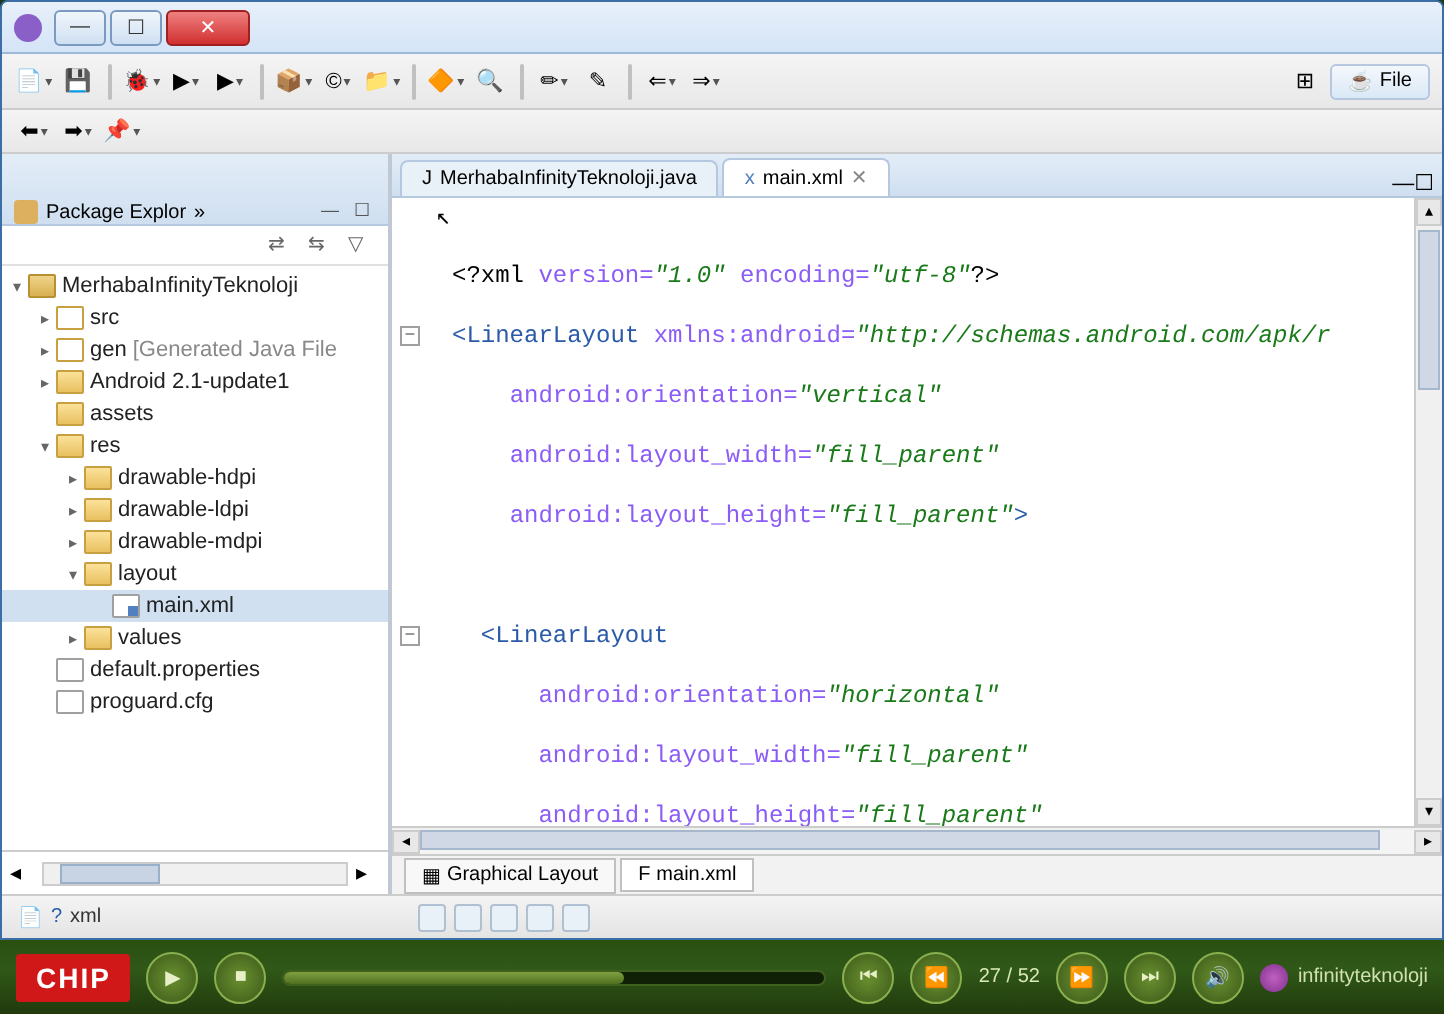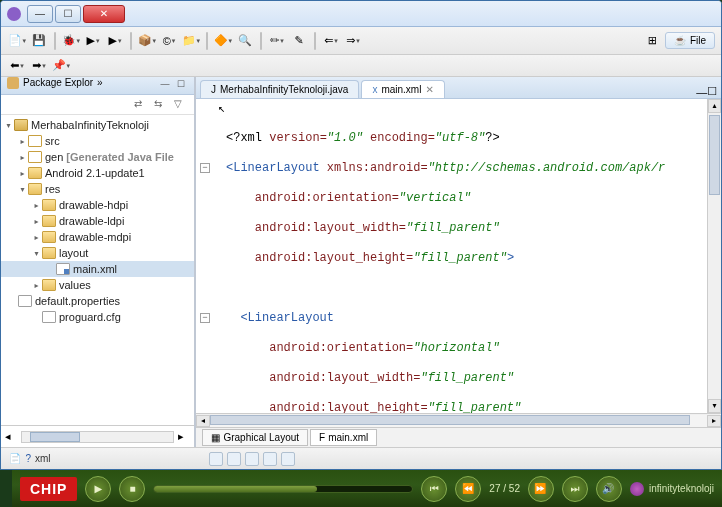--- a/index.html
+++ b/index.html
@@ -14,66 +14,66 @@
   .menubar { background: linear-gradient(#f4f4f4,#e6e6e6); height: 20px; display: flex; align-items: center; padding: 0 6px; gap: 2px; border-bottom: 1px solid #ccc; }
   .menubar span { padding: 2px 8px; color: #222; cursor: default; }
   .toolbar { background: linear-gradient(#f4f4f4,#e8e8e8); height: 28px; display: flex; align-items: center; padding: 0 6px; gap: 2px; border-bottom: 1px solid #ccc; }
   .tbtn { width: 20px; height: 20px; border: 1px solid transparent; border-radius: 2px; display: flex; align-items: center; justify-content: center; font-size: 11px; cursor: pointer; }
   .tbtn.sep { width: 1px; height: 18px; background: #c0c0c0; margin: 0 3px; cursor: default; }
   .tbtn.drop::after { content: "▾"; font-size: 7px; margin-left: 1px; color: #555; }
   .persp { margin-left: auto; display: flex; align-items: center; gap: 3px; }
   .persp .pbtn { padding: 2px 8px; border: 1px solid #b5c8df; background: linear-gradient(#f4f8fc,#dae8f6); border-radius: 3px; font-size: 10px; display: flex; align-items: center; gap: 3px; }
   .body { flex: 1; display: flex; background: #f0f0f0; overflow: hidden; }
   .side { width: 195px; background: #fff; border-right: 2px solid #c0c8d4; display: flex; flex-direction: column; }
-  .viewhdr { background: linear-gradient(#e3edf8,#cfdff0); height: 18px; display: flex; align-items: flex-start; padding: 0 6px; border-bottom: 1px solid #b5c8df; font-size: 10px; }
+  .viewhdr { background: linear-gradient(#e3edf8,#cfdff0); height: 36px; display: flex; align-items: flex-end; padding: 0 6px; border-bottom: 1px solid #b5c8df; font-size: 10px; }
   .viewhdr .vicon { width: 12px; height: 12px; margin-right: 4px; background: #ddb060; border-radius: 2px; }
   .viewhdr .spacer { flex: 1; }
   .viewhdr .vtbtn { width: 14px; height: 14px; margin-left: 2px; display: flex; align-items: center; justify-content: center; font-size: 9px; color: #555; cursor: pointer; }
   .sidetools { height: 20px; display: flex; align-items: center; justify-content: flex-end; padding: 0 6px; gap: 6px; border-bottom: 1px solid #e0e0e0; }
   .sidetools .stbtn { width: 14px; height: 14px; font-size: 10px; color: #666; cursor: pointer; }
   .tree { flex: 1; overflow: auto; padding: 2px 0; font-size: 11px; color: #222; }
   .tree .node { display: flex; align-items: center; height: 16px; white-space: nowrap; cursor: default; }
   .tree .tw { width: 11px; text-align: center; font-size: 8px; color: #666; cursor: pointer; }
   .tree .ticon { width: 14px; height: 12px; margin-right: 3px; display: inline-block; border-radius: 1px; }
   .ic-proj { background: linear-gradient(#f0d48a,#d8b050); border: 1px solid #b89030; }
   .ic-folder { background: linear-gradient(#fce29a,#e8c060); border: 1px solid #c8a040; }
   .ic-folder-open { background: linear-gradient(#fce29a,#e8c060); border: 1px solid #c8a040; }
   .ic-pkg { background: #fff; border: 1px solid #c8a040; }
   .ic-file { background: #fff; border: 1px solid #a0a0a0; }
   .ic-xml { background: #fff; border: 1px solid #a0a0a0; position: relative; }
   .ic-xml::after { content:""; position:absolute; right:0; bottom:0; width:5px; height:5px; background:#5080c0; }
   .tree .selected { background: #d0e0f0; }
-  .tree .gray { color: #888; font-weight: bold; }
+  .tree .gray { color: #888; }
   .sbottom { height: 22px; display: flex; align-items: center; border-top: 1px solid #ccc; }
   .sbottom .sbh { width: 12px; margin: 0 4px; }
   .sbottom .track { flex:1; height:12px; background:#f0f0f0; border:1px solid #ccc; position:relative; }
   .sbottom .thumb { position:absolute; left:8px; top:0; width:50px; height:10px; background:#c8d4e4; border:1px solid #9ab0c8; }
   .editor { flex: 1; display: flex; flex-direction: column; background: #fff; }
   .etabs { height: 22px; background: linear-gradient(#e3edf8,#cfdff0); display: flex; align-items: flex-end; padding: 0 4px; border-bottom: 1px solid #b5c8df; }
   .etab { padding: 3px 10px; border: 1px solid #b5c8df; border-bottom: none; border-radius: 4px 4px 0 0; margin-right: 2px; background: #e8f0f8; font-size: 10px; display: flex; align-items: center; gap: 4px; cursor: pointer; }
   .etab.active { background: #fff; }
   .etab .close { font-size: 10px; color: #888; }
   .etabs .spacer { flex: 1; }
   .code { flex: 1; overflow: auto; font-family: "Courier New", monospace; font-size: 12px; line-height: 15px; padding: 2px 0; white-space: pre; position: relative; }
   .code .line { padding-left: 30px; position: relative; }
   .code .fold { position: absolute; left: 4px; width: 10px; height: 10px; border: 1px solid #a0a0a0; background: #fff; text-align: center; line-height: 8px; font-size: 9px; color: #666; cursor: pointer; top: 2px; }
   .tag { color: #2a5aa8; }
-  .attr { color: #7f1d1d; }
+  .attr { color: #8b5cf6; }
   .str { color: #1a7a1a; font-style: italic; }
   .punc { color: #000000; }
   .cursor-ptr { position: absolute; left: 22px; top: 3px; font-size: 12px; }
   .ebtabs { height: 20px; background: #f2f2f2; border-top: 1px solid #ccc; display: flex; align-items: center; padding: 0 6px; gap: 2px; }
   .ebtab { padding: 2px 8px; border: 1px solid #c0c0c0; background: #f8f8f8; font-size: 10px; display: flex; align-items: center; gap: 3px; cursor: pointer; }
   .ebtab.active { background: #fff; }
   .status { height: 22px; background: linear-gradient(#f4f4f4,#e4e4e4); border-top: 1px solid #ccc; display: flex; align-items: center; padding: 0 8px; font-size: 10px; color: #333; }
   .status .left { flex: 0 0 200px; display: flex; align-items: center; gap: 4px; }
   .status .mid { flex: 1; text-align: center; }
   .status .right { display: flex; gap: 4px; }
   .status .sicon { width: 14px; height: 14px; border: 1px solid #b0c0d0; border-radius: 2px; background: #e8f0f8; }
-  .taskbar { position: absolute; bottom: 0; left: 12px; right: 0; height: 37px; background: linear-gradient(#2a5010,#305818 40%,#203a0c); display: flex; align-items: center; padding: 0 8px; gap: 8px; }
+  .taskbar { position: absolute; bottom: 0; left: 0; right: 0; height: 37px; background: linear-gradient(#2a5010,#305818 40%,#203a0c); display: flex; align-items: center; padding: 0 8px; gap: 8px; }
   .chip { background: #d01818; color: #fff; font-weight: bold; font-size: 14px; padding: 4px 10px; letter-spacing: 1px; border-radius: 2px; }
   .pbtn2 { width: 26px; height: 26px; border-radius: 50%; background: radial-gradient(#6a9030,#3a5818); border: 1px solid #8ab050; display: flex; align-items: center; justify-content: center; color: #e8f0c8; font-size: 10px; cursor: pointer; }
   .prog { flex: 1; height: 8px; background: #102006; border: 1px solid #406020; border-radius: 4px; position: relative; }
   .prog .fill { position: absolute; left: 0; top: 0; bottom: 0; width: 63%; background: linear-gradient(#80a040,#507020); border-radius: 4px; }
   .brand { display: flex; align-items: center; gap: 5px; color: #d0e0b0; font-size: 10px; }
   .brand .logo { width: 14px; height: 14px; border-radius: 50%; background: radial-gradient(#c060c0,#803090); }
   .hscroll { height: 14px; background: #f0f0f0; border-top: 1px solid #ccc; display:flex; align-items:center; }
   .hscroll .arrow { width:14px; height:12px; border:1px solid #ccc; background:#e8e8e8; text-align:center; font-size:8px; line-height:10px; cursor:pointer; }
   .hscroll .htrack { flex:1; height:12px; background:#f4f4f4; position:relative; }
   .hscroll .hthumb { position:absolute; left:0; top:0; height:10px; width:480px; background:#cfd8e4; border:1px solid #a8b8cc; }
@@ -161,20 +161,24 @@
             <span class="tw">▸</span>
             <span class="ticon ic-pkg"></span>
             <span>gen</span>
             <span class="gray" style="margin-left:3px">[Generated Java File</span>
           </div>
         <div class="node" style="padding-left:16px">
             <span class="tw">▸</span>
             <span class="ticon ic-folder"></span>
             <span>Android 2.1-update1</span>
           </div>
+        <div class="node" style="padding-left:27px">
+            <span class="ticon ic-folder"></span>
+            <span>assets</span>
+          </div>
         <div class="node" style="padding-left:16px">
             <span class="tw">▾</span>
             <span class="ticon ic-folder-open"></span>
             <span>res</span>
           </div>
         <div class="node" style="padding-left:30px">
             <span class="tw">▸</span>
             <span class="ticon ic-folder"></span>
             <span>drawable-hdpi</span>
           </div>
@@ -195,25 +199,25 @@
           </div>
         <div class="node selected" style="padding-left:55px">
             <span class="ticon ic-xml"></span>
             <span>main.xml</span>
           </div>
         <div class="node" style="padding-left:30px">
             <span class="tw">▸</span>
             <span class="ticon ic-folder"></span>
             <span>values</span>
           </div>
-        <div class="node" style="padding-left:17px">
+        <div class="node" style="padding-left:27px">
             <span class="ticon ic-file"></span>
             <span>default.properties</span>
           </div>
-        <div class="node" style="padding-left:41px">
+        <div class="node" style="padding-left:27px">
             <span class="ticon ic-file"></span>
             <span>proguard.cfg</span>
           </div>
       </div>
       <div class="sbottom">
         <div class="sbh">◂</div>
         <div class="track">
             <div class="thumb"></div>
           </div>
         <div class="sbh">▸</div>

